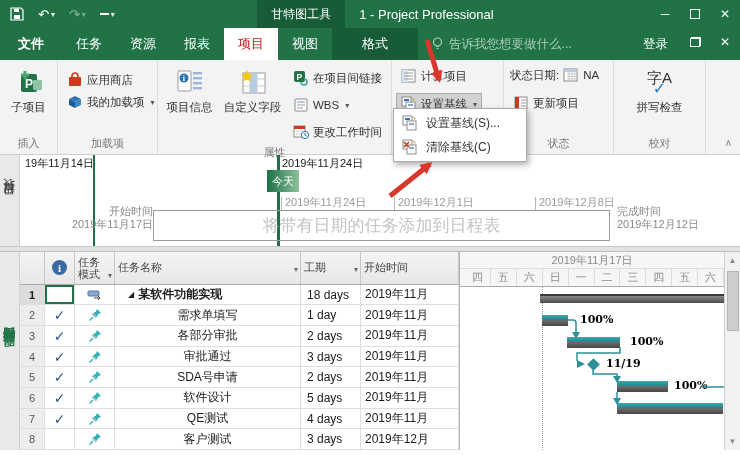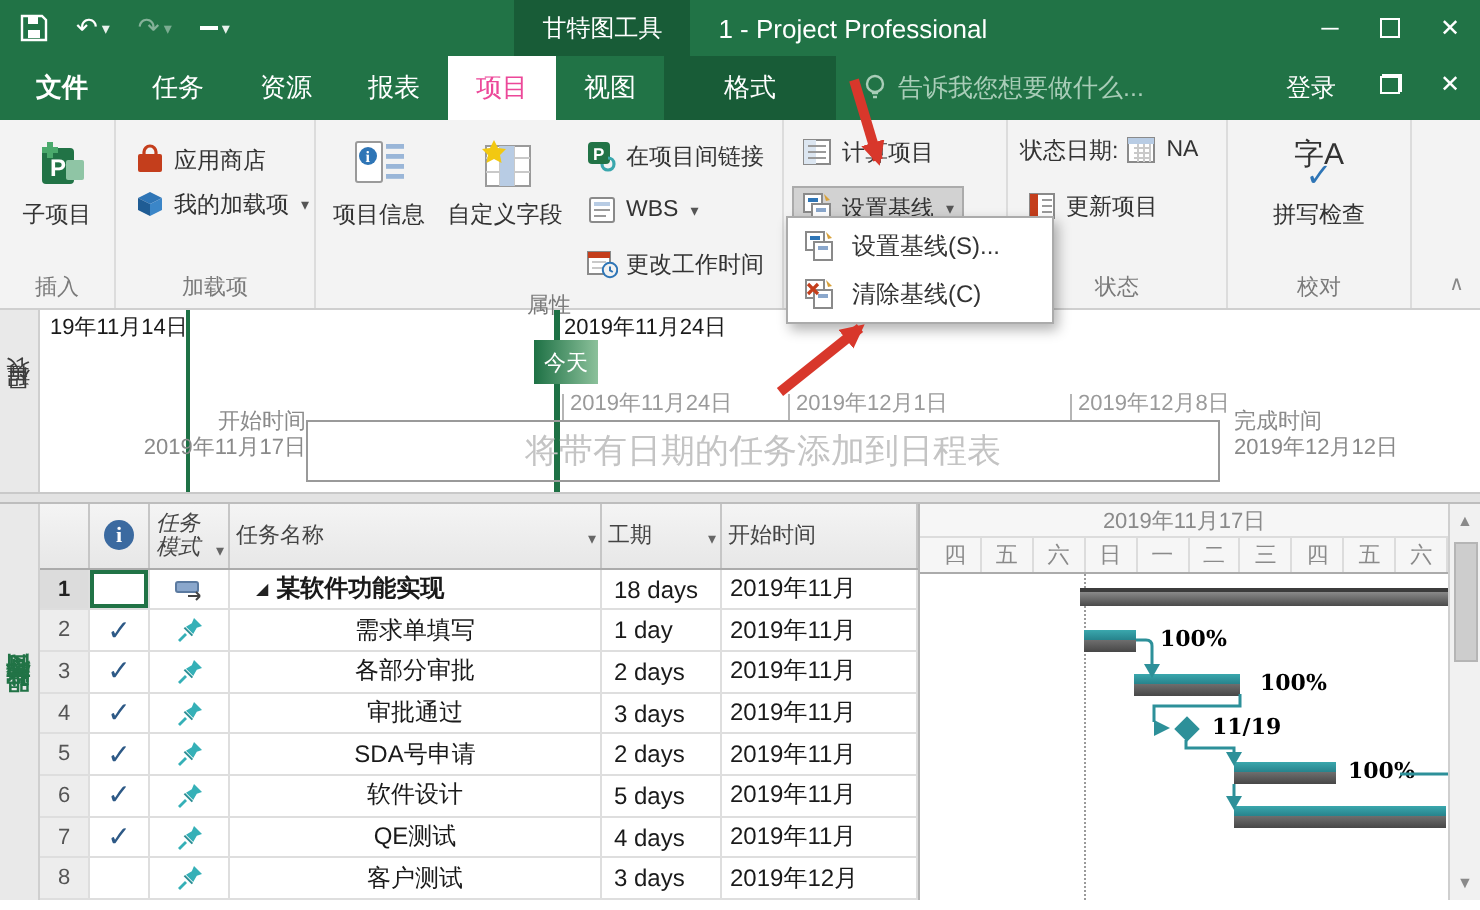--- a/index.html
+++ b/index.html
@@ -18,21 +18,21 @@
   .win-title { font-size:13px; padding:0 14px; white-space:nowrap; }
   .win-btns { margin-left:auto; display:flex; }
   .wbtn { width:30px; height:28px; display:flex; align-items:center; justify-content:center;
     font-size:12px; color:#fff; }
   .maxbox { width:10px; height:10px; border:1px solid #fff; display:inline-block; }
 
   
   .tabrow { height:32px; background:#217346; display:flex; align-items:stretch; color:#fff; }
   .tab { padding:0 14px; display:flex; align-items:center; font-size:13px; cursor:default; }
   .tab.file { font-weight:bold; padding:0 18px; }
-  .tab.active { background:#fff; color:#ec4899; }
+  .tab.active { background:#fff; color:#b91c1c; }
   .ctx-zone { background:#185c37; display:flex; align-items:stretch; padding:0 16px; }
   .tellme { display:flex; align-items:center; gap:6px; color:#a9cdb8; font-size:12.5px; padding:0 14px; }
   .signin { margin-left:auto; display:flex; align-items:center; font-size:12.5px; padding:0 12px; }
   .restore-ic { position:relative; width:11px; height:10px; }
   .restore-ic::before { content:""; position:absolute; right:0; top:0; width:8px; height:7px; border:1px solid #fff; }
   .restore-ic::after { content:""; position:absolute; left:0; bottom:0; width:8px; height:7px; border:1px solid #fff; background:#217346; }
 
   
   .ribbon { height:95px; background:#f3f3f3; border-bottom:1px solid #cfcfcf; display:flex; position:relative; }
   .rgroup { display:flex; flex-direction:column; border-right:1px solid #dcdcdc; padding:3px 4px 0 4px; }
@@ -83,21 +83,21 @@
   
   .gantt { height:198px; display:flex; background:#fff; }
   .g-side-label { color:#217346; font-weight:bold; }
   .gtable { width:440px; display:flex; flex-direction:column; border-right:1px solid #b5b5b5; }
   .thead { height:35px; display:flex; background:linear-gradient(#f4f4f4,#e7e7e7); border-bottom:1px solid #ababab; }
   .thead .hc { border-right:1px solid #c6c6c6; display:flex; align-items:center; font-size:11px;
     color:#444; padding:0 3px; position:relative; }
   .hc .hdrop { position:absolute; right:2px; bottom:2px; font-size:8px; color:#666; }
   .c-num { width:25px; } .c-info { width:30px; justify-content:center; }
   .c-mode { width:40px; } .c-name { width:186px; } .c-dur { width:60px; } .c-start { flex:1; }
-  .hc.c-mode { word-break:break-all; line-height:12px; width:40px; padding-right:10px;font-style:italic; }
+  .hc.c-mode { word-break:break-all; line-height:12px; width:40px; padding-right:10px; }
   .info-badge { width:15px; height:15px; border-radius:50%; background:#3b6aa0; color:#fff;
     font-size:11px; font-weight:bold; font-family:"Liberation Serif",serif;
     display:flex; align-items:center; justify-content:center; }
   .trow { height:22px; display:flex; border-bottom:1px solid #dedede; font-size:12px; color:#1a1a1a; }
   .trow .c { border-right:1px solid #dedede; display:flex; align-items:center; overflow:hidden; white-space:nowrap; }
   .c.c-num { background:#ededed; justify-content:center; font-size:11px; color:#555; }
   .row-sel .c-num { background:#dcdcdc; color:#222; font-weight:bold; }
   .c.c-info { justify-content:center; }
   .sel-cell { box-shadow:inset 0 0 0 2px #217346; }
   .chk { color:#2d5986; font-weight:bold; font-size:14px; }

